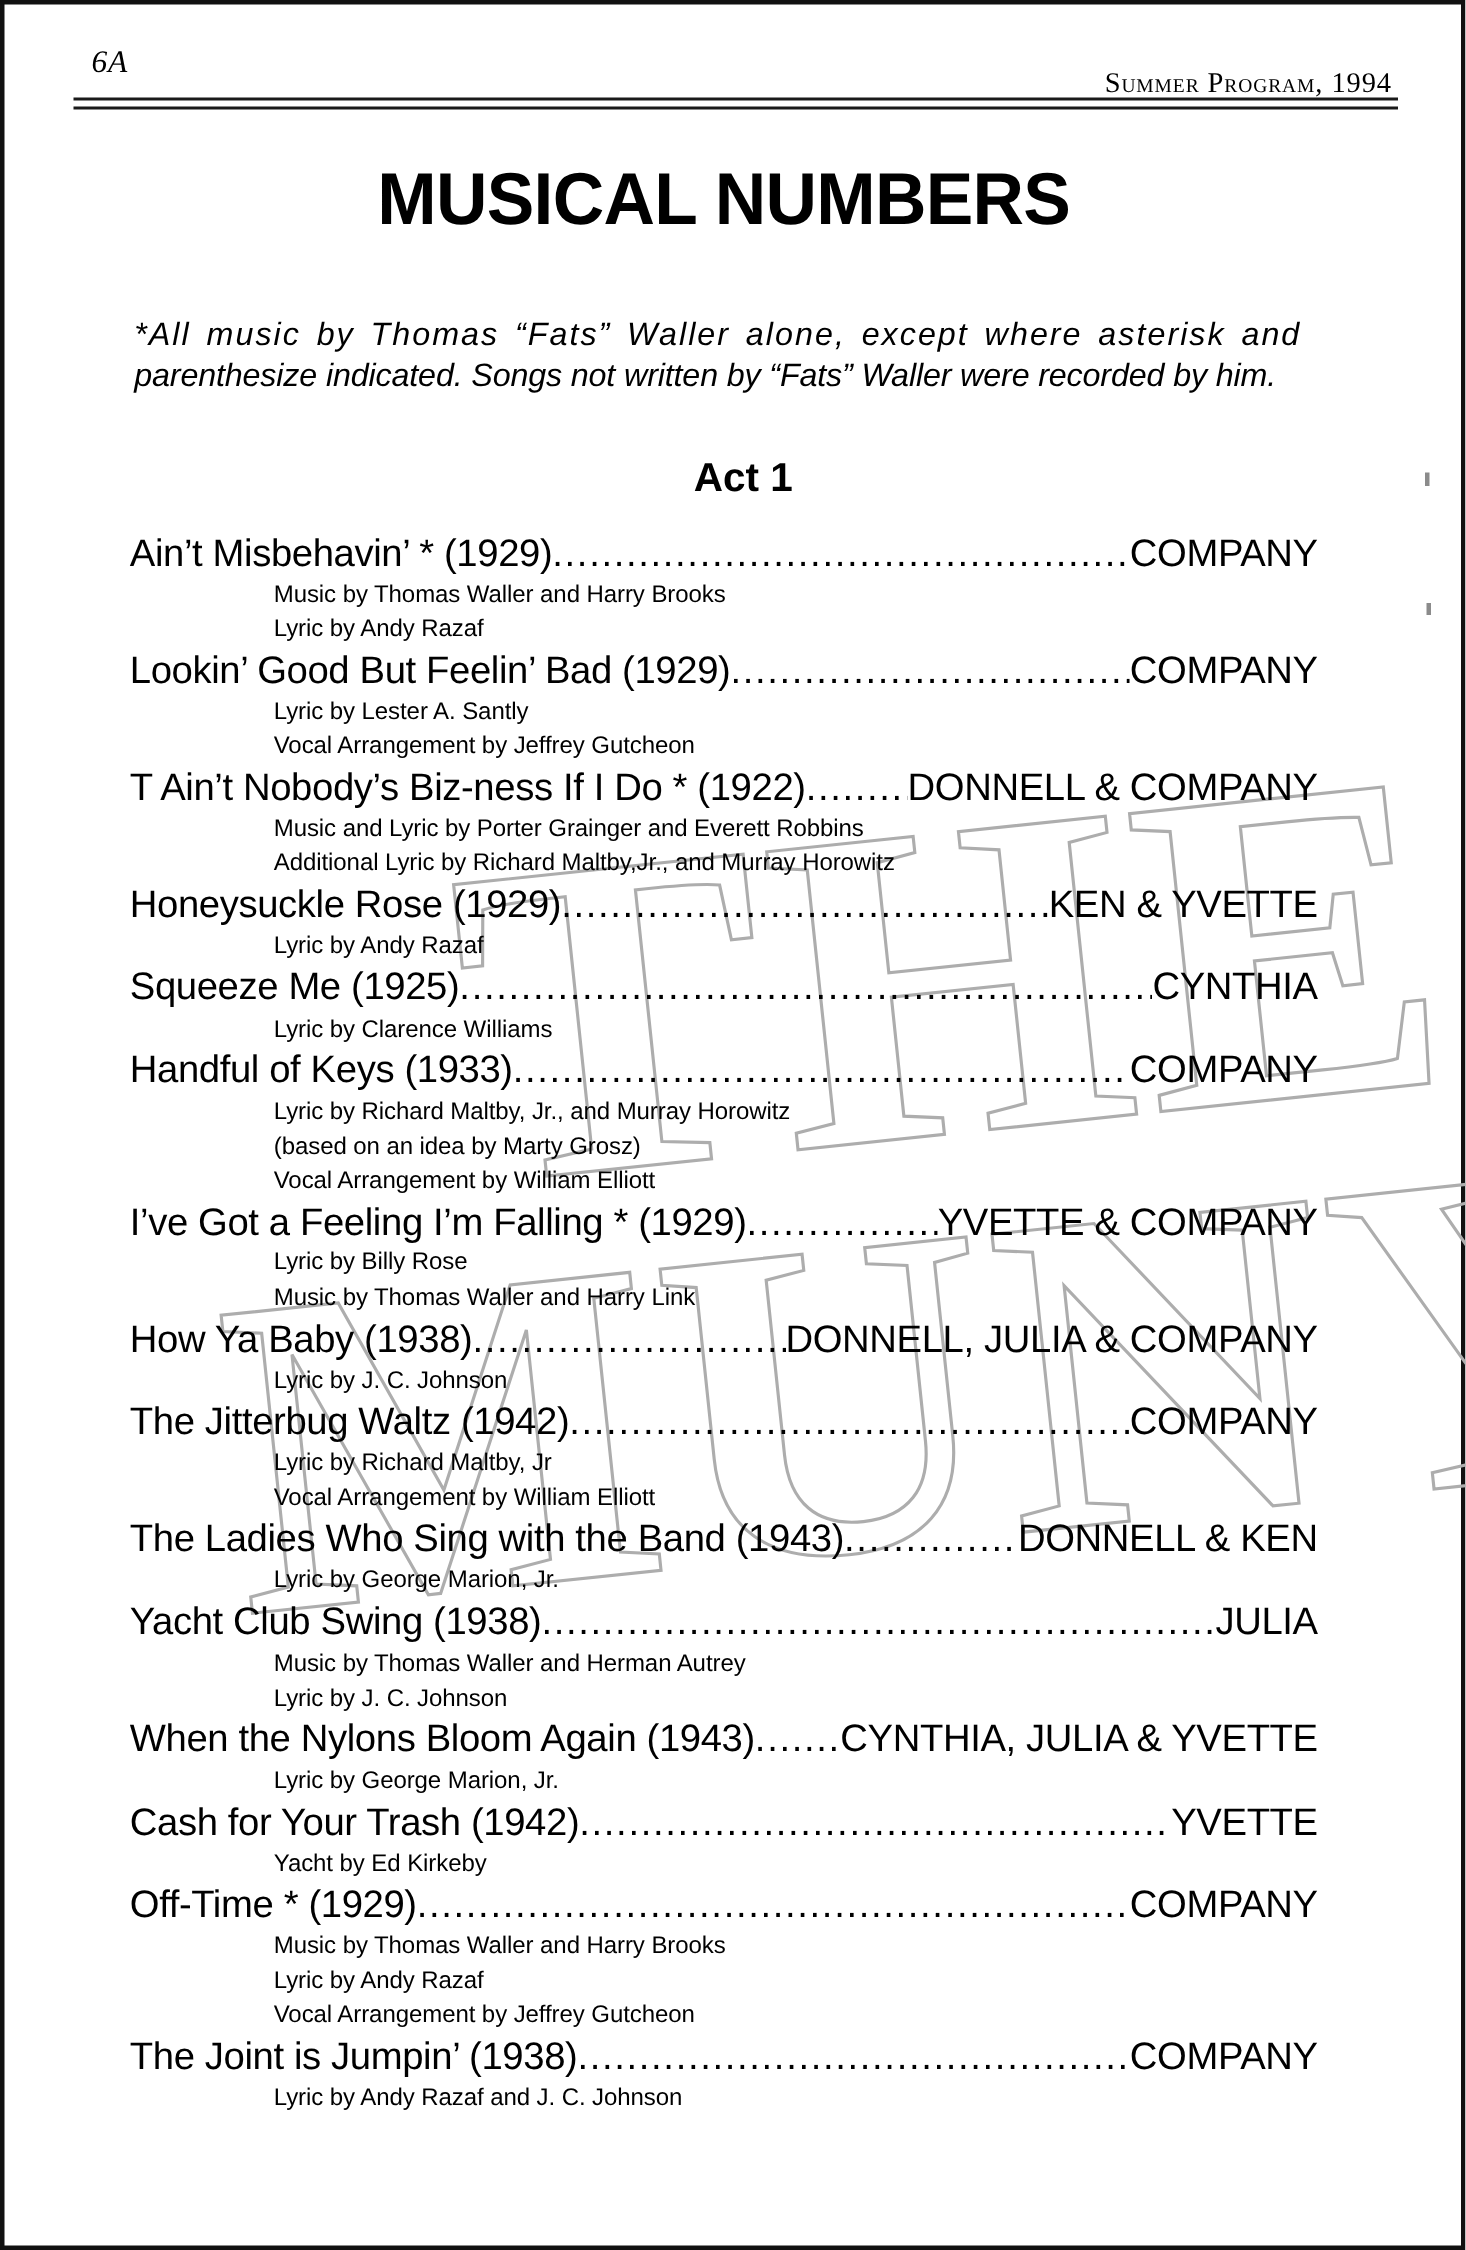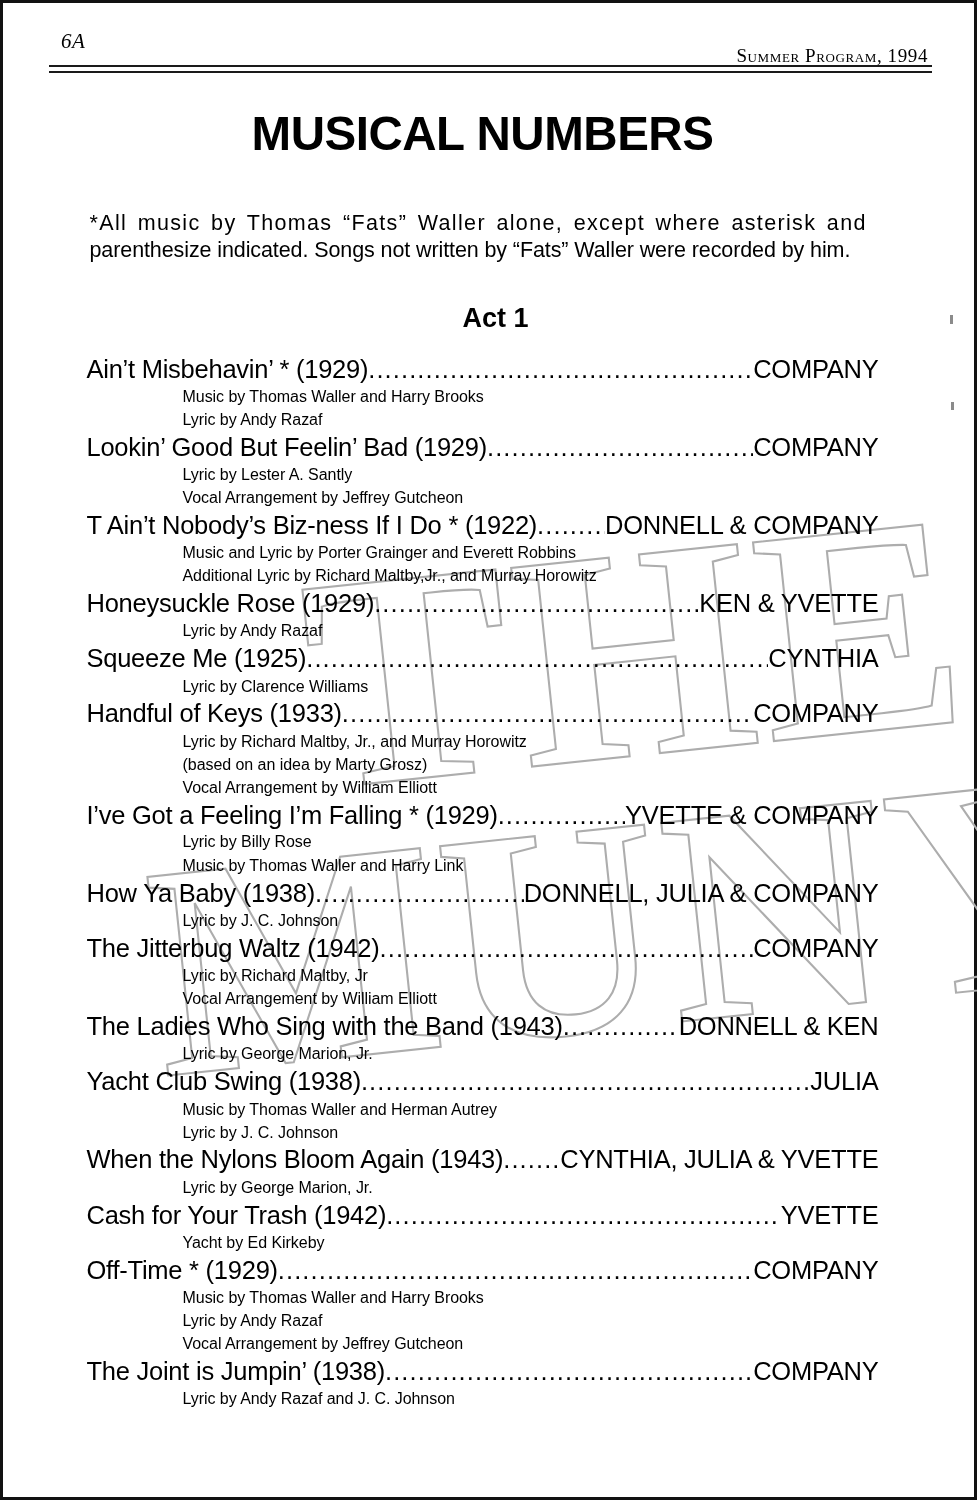--- a/index.html
+++ b/index.html
@@ -22,21 +22,21 @@
   #wm{position:absolute;left:0;top:0;width:977px;height:1500px;pointer-events:none;}
   #wm text{fill:none;stroke:#adadad;stroke-width:2.1;
      font-family:"Liberation Serif",serif;font-weight:700;}
 
   
   #content{position:absolute;left:0;right:12px;top:88px;}
 
   .maintitle{text-align:center;font-size:49px;font-weight:bold;letter-spacing:-0.5px;
       margin:18px 0 0 0;line-height:1;transform:scaleX(.97);}
 
-  .note{margin:52px auto 0 auto;width:786px;font-size:21.5px;line-height:1.27;}
+  .note{margin:52px auto 0 auto;width:786px;font-size:21.5px;line-height:1.27;font-style:italic;}
   .note .l1{letter-spacing:1.35px;word-spacing:3.2px;white-space:nowrap;}
   .note .l2{letter-spacing:-0.1px;white-space:nowrap;}
 
   .acthead{text-align:center;font-size:27px;font-weight:bold;margin:38px 0 22px 0;padding-left:26px;}
 
   .songlist{width:792px;margin:0 auto;}
 
   
   .song{display:flex;align-items:baseline;justify-content:center;
         font-size:25.5px;line-height:1.03;white-space:nowrap;letter-spacing:-0.25px;}

